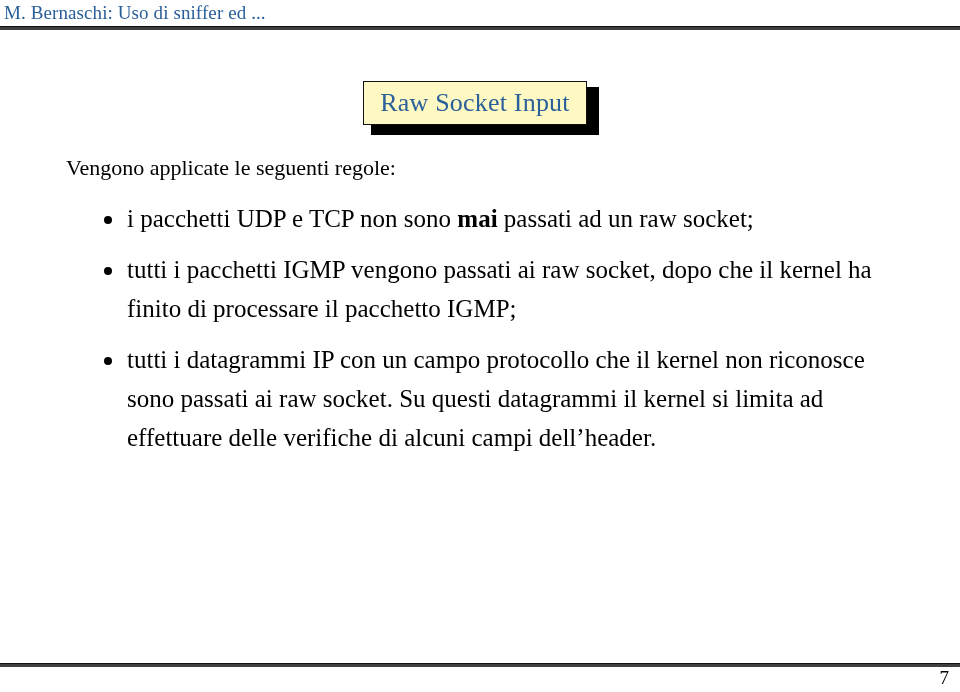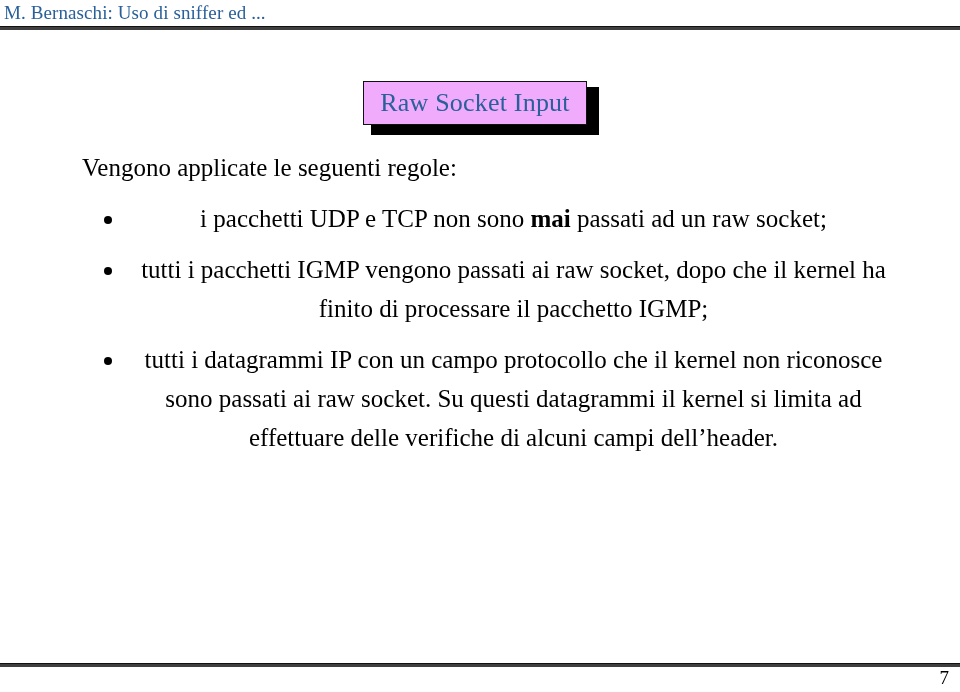--- a/index.html
+++ b/index.html
@@ -60,21 +60,21 @@
     width: 228px;
     height: 48px;
     background: #000000;
   }
   .title-box {
     position: absolute;
     left: 363px;
     top: 3px;
     width: 222px;
     height: 42px;
-    background: #f0abfc;
+    background: #fef9c3;
     border: 1px solid #111111;
     display: flex;
     align-items: center;
     justify-content: center;
   }
   .title-text {
     font-size: 26px;
     color: #2a6099;
     white-space: nowrap;
     letter-spacing: 0.2px;
@@ -82,39 +82,38 @@
 
   
   .content {
     position: absolute;
     left: 0;
     top: 152px;
     width: 960px;
   }
   .intro {
     position: absolute;
-    left: 82px;
+    left: 66px;
     top: 0;
-    font-size: 25px;
+    font-size: 22px;
     line-height: 32px;
     white-space: nowrap;
   }
   .bullets {
     position: absolute;
     left: 100px;
     top: 47px;
     width: 800px;
   }
   .bullet {
     position: relative;
     padding-left: 27px;
     margin-bottom: 12px;
     font-size: 25px;
     line-height: 39px;
-    text-align: center;
   }
   .bullet-marker {
     position: absolute;
     left: 4px;
     top: 17px;
     width: 8px;
     height: 8px;
     background: #000000;
     border-radius: 50%;
   }

